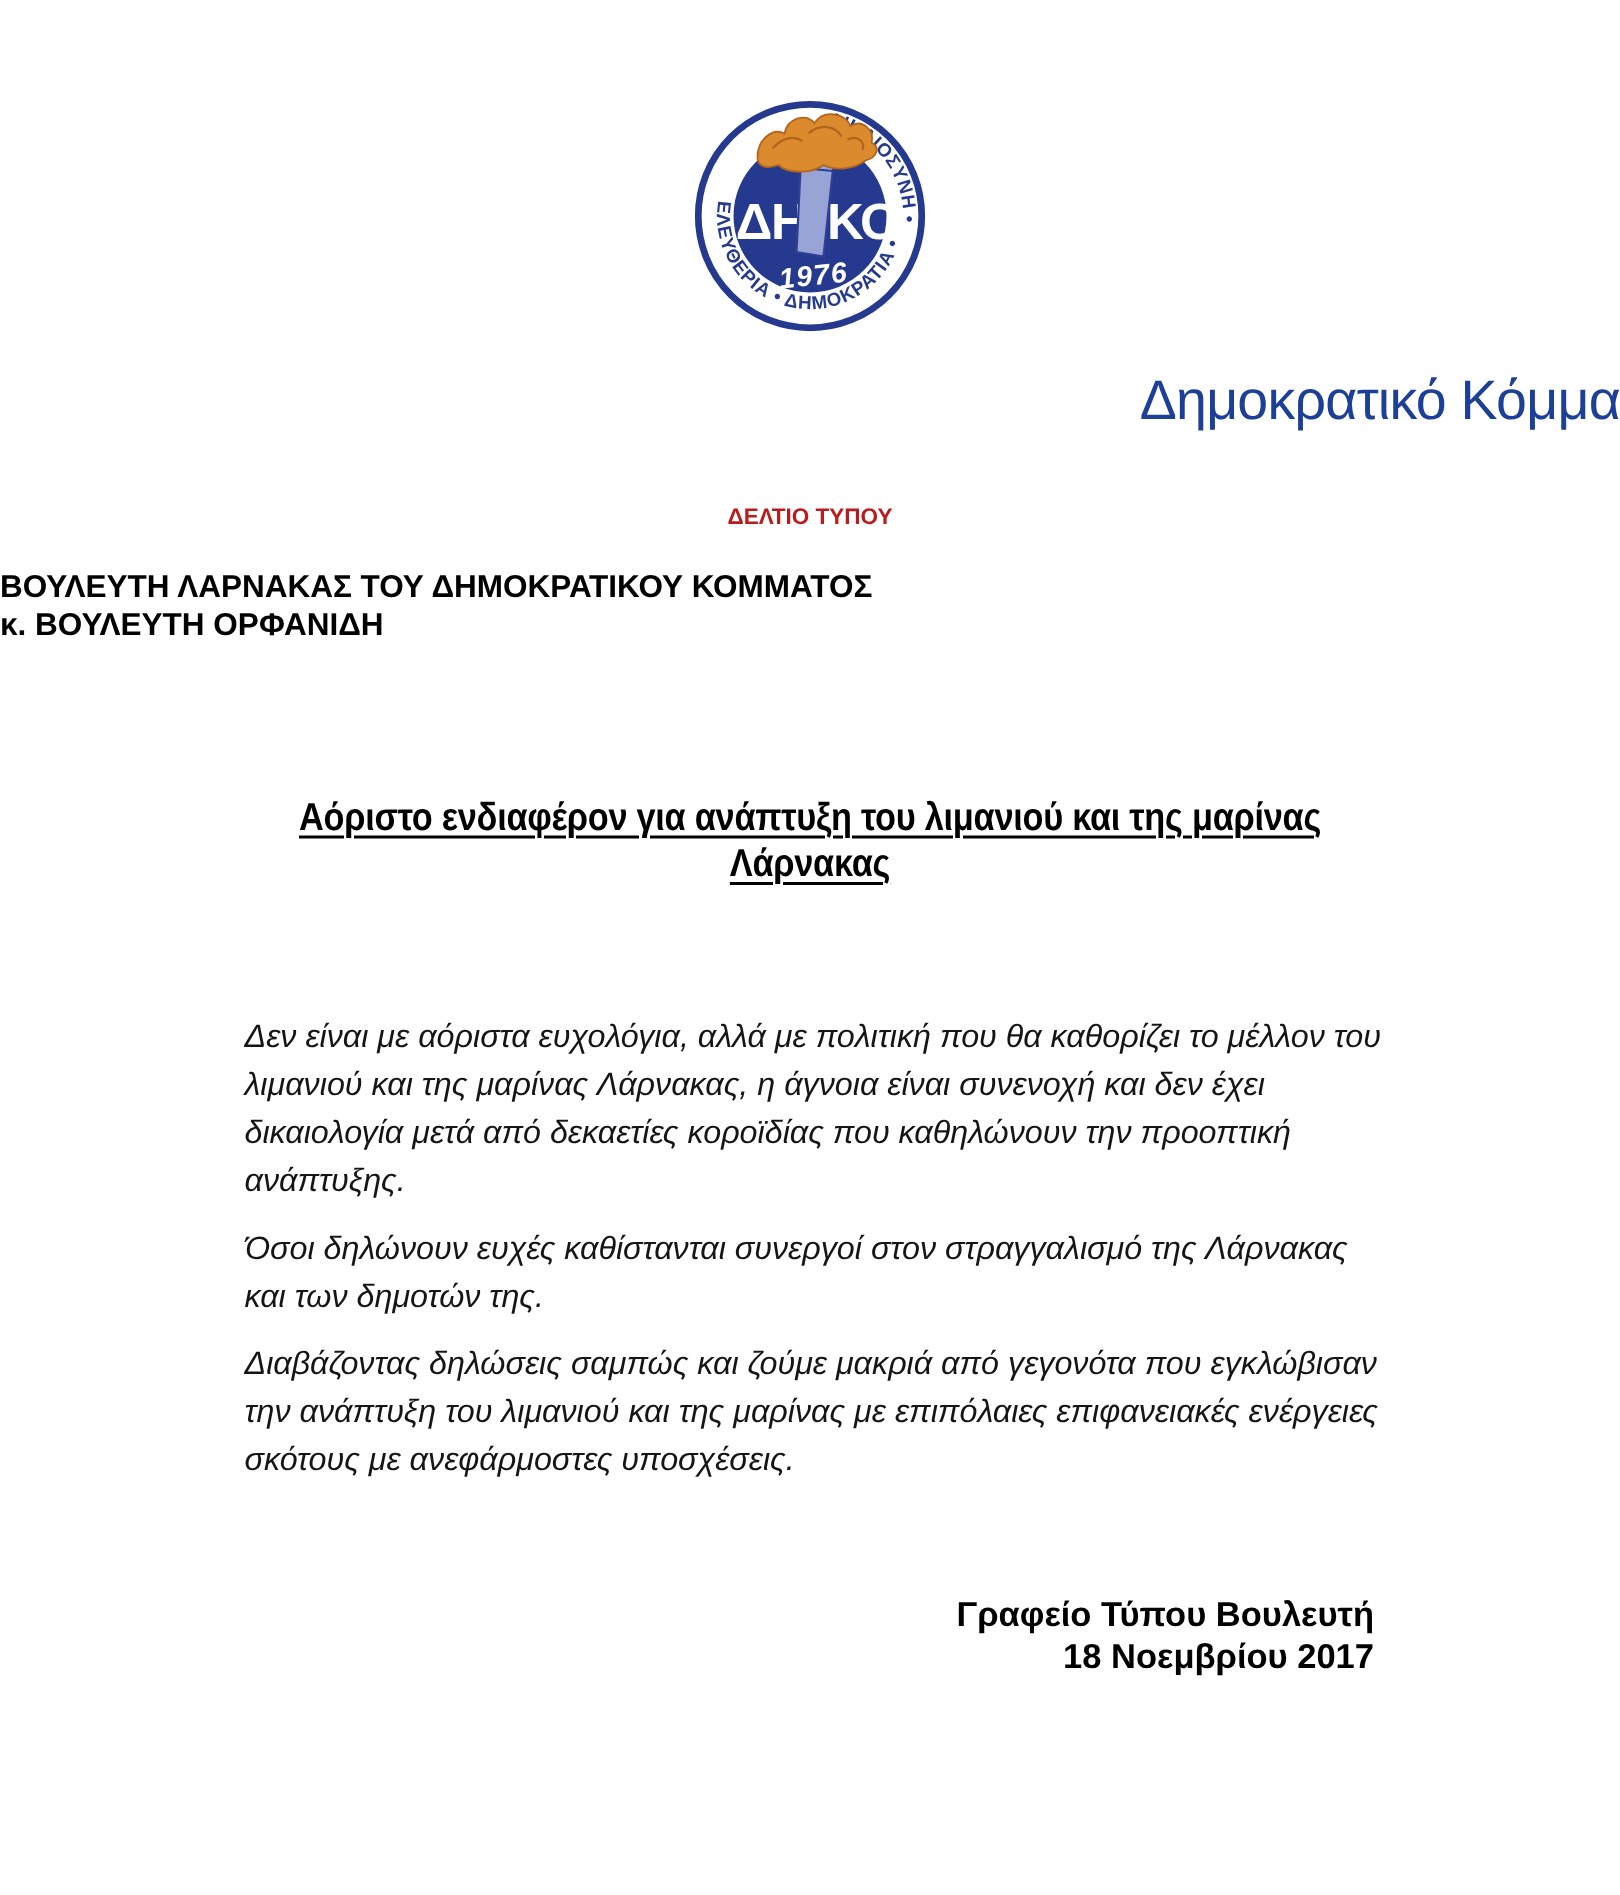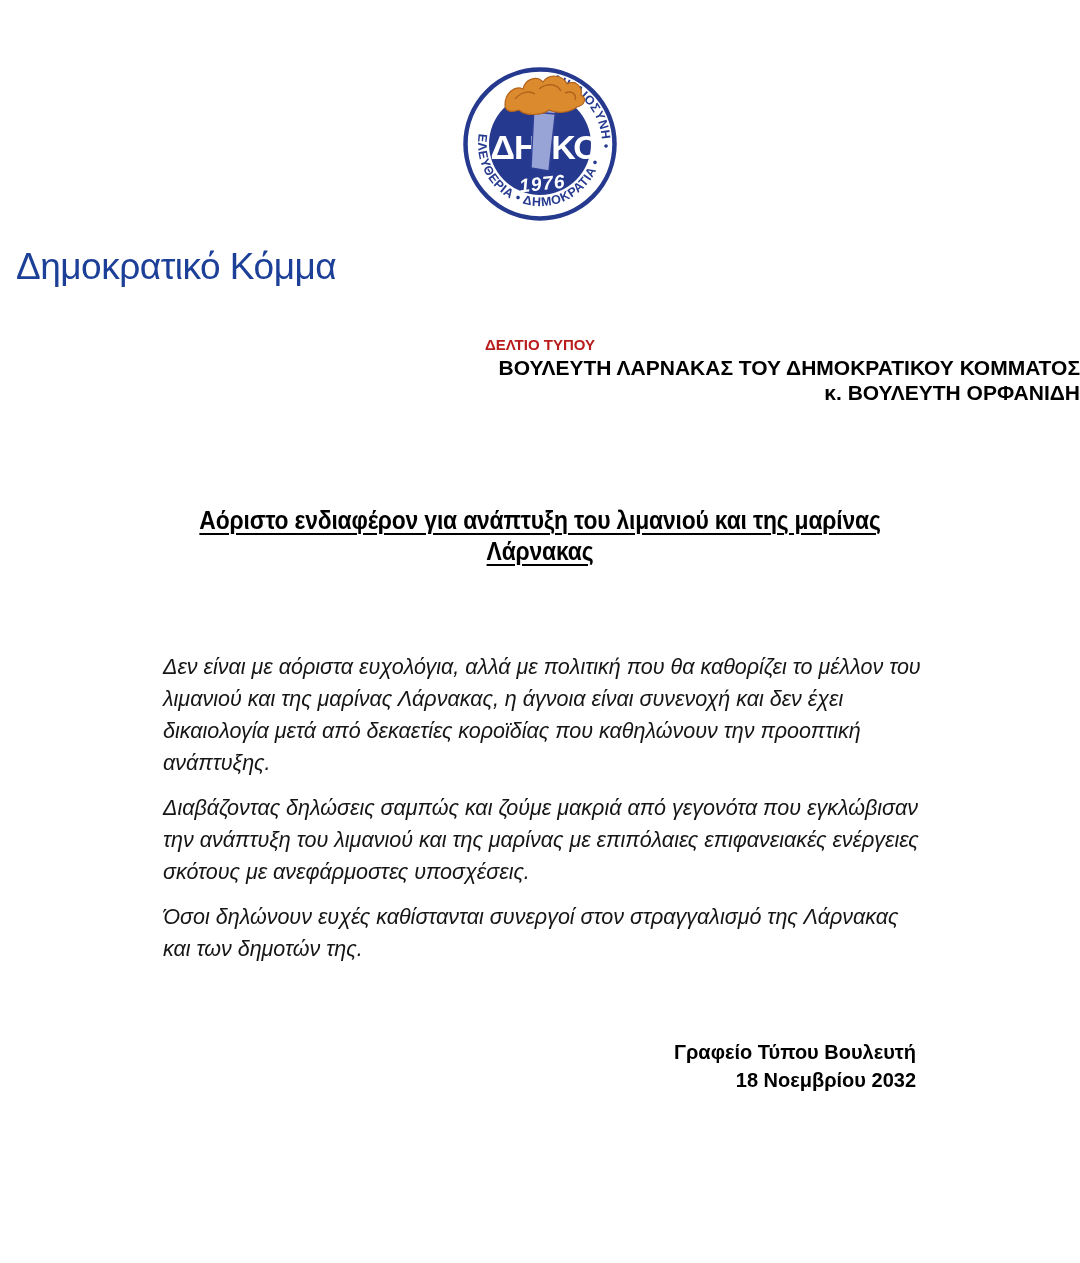--- a/index.html
+++ b/index.html
@@ -8,38 +8,39 @@
     width:1080px;height:1263px;
     margin:0 auto;
     background:#ffffff;
     font-family:"Liberation Sans", sans-serif;
     color:#111;
     overflow:hidden;
   }
   .logo-wrap{display:flex;justify-content:center;padding-top:67px;}
   .party-name{
     margin-top:24px;
-    text-align:left;
+    text-align:right;
     font-size:37px;
     line-height:43px;
     letter-spacing:-0.5px;
     color:#1c3f97;
     font-weight:400;
     padding-left:16px;
   }
   .kicker{
     margin-top:46px;
     text-align:center;
     font-weight:bold;
     font-size:15px;
     line-height:21px;
     color:#b91c1c;
   }
   .source{
-    text-align:right;
+    margin-top:24px;
+    text-align:left;
     font-weight:bold;
     font-size:21px;
     line-height:25px;
     color:#000;
   }
   .headline{
     width:830px;
     margin:100px auto 0;
     text-align:center;
     font-size:26px;
@@ -59,21 +60,21 @@
     font-style:italic;
     font-size:21.5px;
     line-height:32px;
     color:#151515;
   }
   .body-text p{margin:0 0 13px 0;}
   .signature{
     margin:73px 164px 0 0;
     text-align:right;
     font-weight:bold;
-    font-size:20px;
+    font-size:23px;
     line-height:28px;
     color:#000;
   }
   .ring-text{font-weight:bold;fill:#25398f;}
   .ring-text.top{font-size:12.5px;letter-spacing:0.4px;}
   .ring-text.bottom{font-size:12.5px;letter-spacing:0.6px;}
   .monogram{font-weight:bold;font-size:34px;fill:#ffffff;letter-spacing:-1px;}
   .year{font-weight:bold;font-style:italic;font-size:19px;fill:#ffffff;letter-spacing:1px;}
 </style>
 </head>
@@ -121,22 +122,22 @@
 
   <div class="source">
     <div>ΒΟΥΛΕΥΤΗ ΛΑΡΝΑΚΑΣ ΤΟΥ ΔΗΜΟΚΡΑΤΙΚΟΥ ΚΟΜΜΑΤΟΣ</div>
     <div>κ. ΒΟΥΛΕΥΤΗ ΟΡΦΑΝΙΔΗ</div>
   </div>
 
   <h1 class="headline">Αόριστο ενδιαφέρον για ανάπτυξη του λιμανιού και της μαρίνας Λάρνακας</h1>
 
   <div class="body-text">
     <p>Δεν είναι με αόριστα ευχολόγια, αλλά με πολιτική που θα καθορίζει το μέλλον του λιμανιού και της μαρίνας Λάρνακας, η άγνοια είναι συνενοχή και δεν έχει δικαιολογία μετά από δεκαετίες κοροϊδίας που καθηλώνουν την προοπτική ανάπτυξης.</p>
+    <p>Όσοι δηλώνουν ευχές καθίστανται συνεργοί στον στραγγαλισμό της Λάρνακας και των δημοτών της.</p>
     <p>Διαβάζοντας δηλώσεις σαμπώς και ζούμε μακριά από γεγονότα που εγκλώβισαν την ανάπτυξη του λιμανιού και της μαρίνας με επιπόλαιες επιφανειακές ενέργειες σκότους με ανεφάρμοστες υποσχέσεις.</p>
-    <p>Όσοι δηλώνουν ευχές καθίστανται συνεργοί στον στραγγαλισμό της Λάρνακας και των δημοτών της.</p>
   </div>
 
   <div class="signature">
     <div>Γραφείο Τύπου Βουλευτή</div>
-    <div>18 Νοεμβρίου 2032</div>
+    <div>18 Νοεμβρίου 2017</div>
   </div>
 
 </div>
 
 </body></html>

